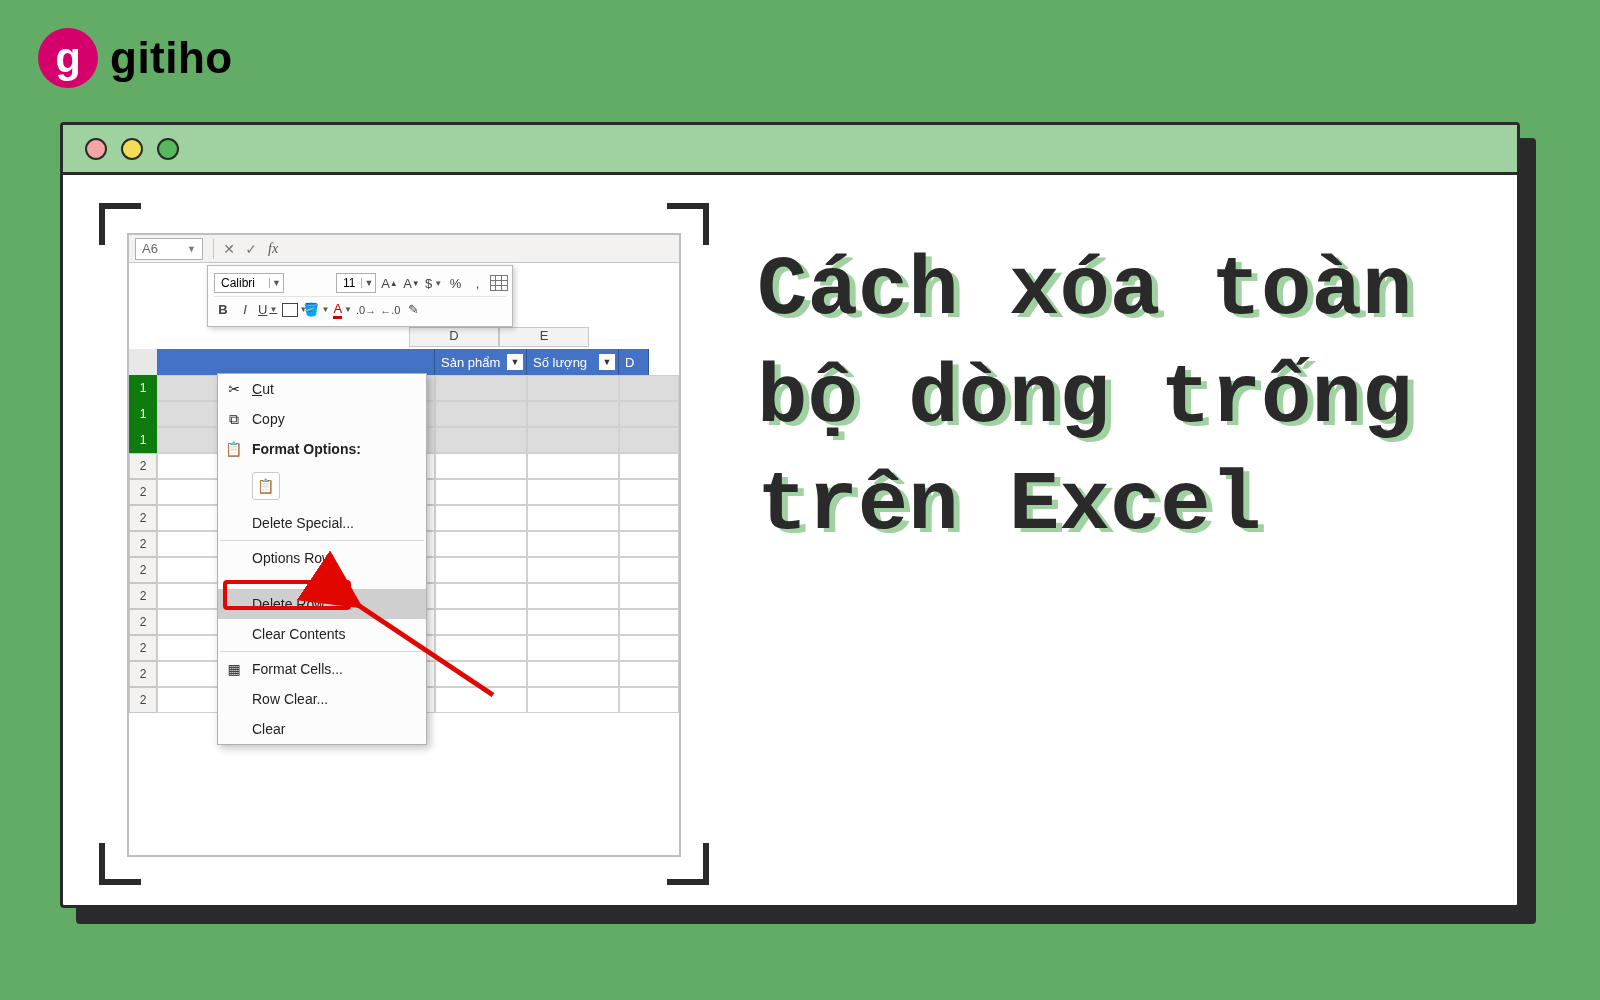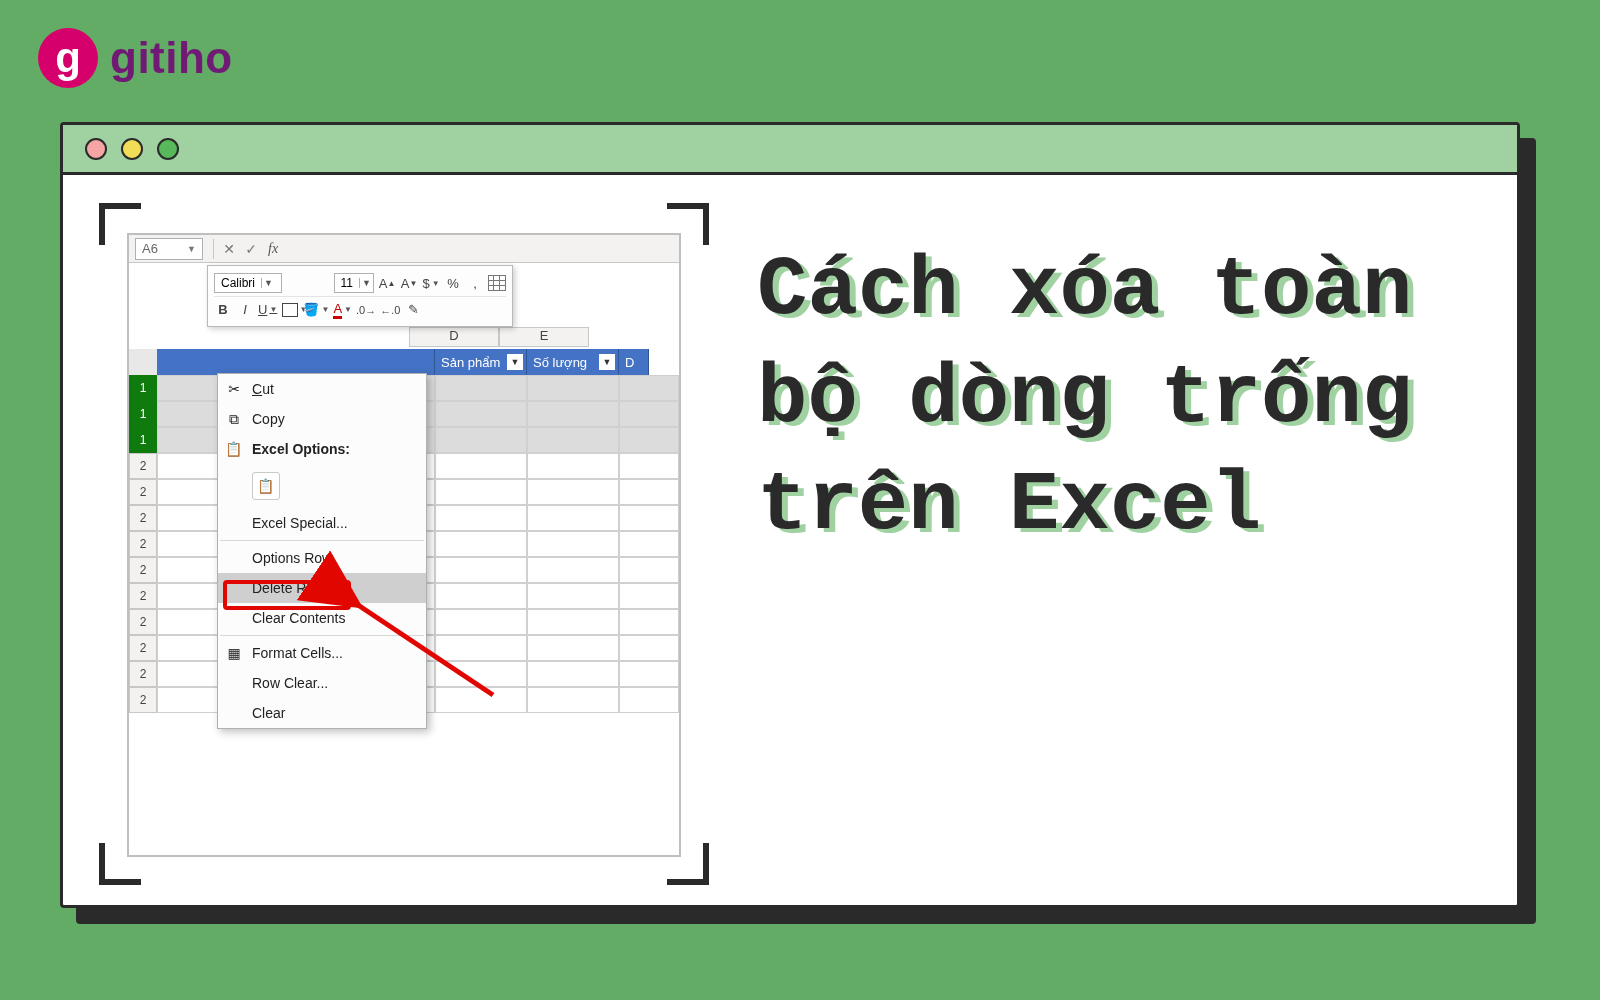--- a/index.html
+++ b/index.html
@@ -10,21 +10,21 @@
     font-family: Arial, sans-serif;
     position: relative;
     overflow: hidden;
   }
   .logo-area { position: absolute; top: 28px; left: 38px; display: flex; align-items: center; gap: 12px; }
   .logo-mark {
     width: 60px; height: 60px; border-radius: 50%;
     background: #d6006c; display: flex; align-items: center; justify-content: center;
     color: #fff; font-size: 42px; font-weight: bold; font-family: Arial;
   }
-  .logo-text { color: #701a75; font-size: 44px; font-weight: 600; letter-spacing: 0.5px; font-family: Arial; }
+  .logo-text { color: #000000; font-size: 44px; font-weight: 600; letter-spacing: 0.5px; font-family: Arial; }
 
   .window-shadow {
     position: absolute; top: 138px; left: 76px;
     width: 1460px; height: 786px; background: #2a2a2a; border-radius: 4px;
   }
   .window {
     position: absolute; top: 122px; left: 60px;
     width: 1460px; height: 786px; background: #fff;
     border: 3px solid #2a2a2a; border-radius: 4px;
   }
@@ -88,21 +88,21 @@
   .sel-rows { background:#dcdcdc; }
   .sel-rn { background:#0f7b0f !important; color:#fff; border-color:#0f7b0f;}
   .sel-area { position:absolute; top:32px; left:28px; right:0; height:130px; background:#d8d8d8; border:2px solid #0f7b0f; pointer-events:none;}
 
   
   .ctx {
     position:absolute; top:138px; left:88px; width:210px; background:#fcfcfc;
     border:1px solid #b0b0b0; box-shadow:3px 3px 8px rgba(0,0,0,.25); z-index:6; font-size:14px;
   }
   .ctx-item { height:30px; display:flex; align-items:center; padding:0 8px 0 34px; position:relative; color:#222;}
-  .ctx-item.hl { background:#cfcfcf; }
+  .ctx-item.hl { background:#cfcfcf;margin-top:16px; }
   .ctx-item .ic { position:absolute; left:6px; width:20px; text-align:center; font-size:14px; }
   .ctx-sep { height:1px; background:#d8d8d8; margin:2px 2px;}
   .ctx-item .ul { text-decoration: underline; }
   .paste-opt { height:44px; padding-left:34px; display:flex; align-items:center;}
   .pobox { width:28px; height:28px; border:1px solid #c8c8c8; border-radius:3px; display:flex; align-items:center; justify-content:center; background:#fff;}
   .red-box {
     position:absolute; top:345px; left:94px; width:128px; height:30px;
     border:4px solid #e10600; border-radius:4px; z-index:7; pointer-events:none;
   }
   
@@ -150,21 +150,21 @@
           <span style="margin-left:auto;font-size:9px;color:#777">▼</span>
         </div>
         <div class="fb-sep"></div>
         <div class="fb-btn">✕</div>
         <div class="fb-btn">✓</div>
         <div class="fx">fx</div>
       </div>
 
       <div class="mini-toolbar">
         <div class="mt-row">
-          <div class="combo" style="width:78px;">
+          <div class="combo" style="width:78px;gap:8px;">
             <span class="txt">Calibri</span>
               <span class="arr">▼</span>
           </div>
           <div class="combo" style="width:44px;margin-left:48px;">
             <span class="txt">11</span>
               <span class="arr">▼</span>
           </div>
           <div class="mt-btn">A<sup style="font-size:8px">▲</sup></div>
           <div class="mt-btn">A<sub style="font-size:8px">▼</sub></div>
           <div class="mt-btn">$<span class="dd">▼</span></div>
@@ -315,27 +315,27 @@
         <div class="ctx-item">
           <span class="ic">✂</span>
           <span><span class="ul">C</span>u<span>t</span></span>
         </div>
         <div class="ctx-item">
           <span class="ic">⧉</span>
           <span>Copy</span>
         </div>
         <div class="ctx-item">
           <span class="ic">📋</span>
-          <b>Excel Options:</b>
+          <b>Format Options:</b>
         </div>
         <div class="paste-opt">
           <div class="pobox">📋</div>
         </div>
         <div class="ctx-item">
-          <span>Excel Special...</span>
+          <span>Delete Special...</span>
         </div>
         <div class="ctx-sep"></div>
         <div class="ctx-item">
           <span>Options Row</span>
         </div>
         <div class="ctx-item hl">
           <span>Delete Row</span>
         </div>
         <div class="ctx-item">
           <span>Clear Contents</span>

